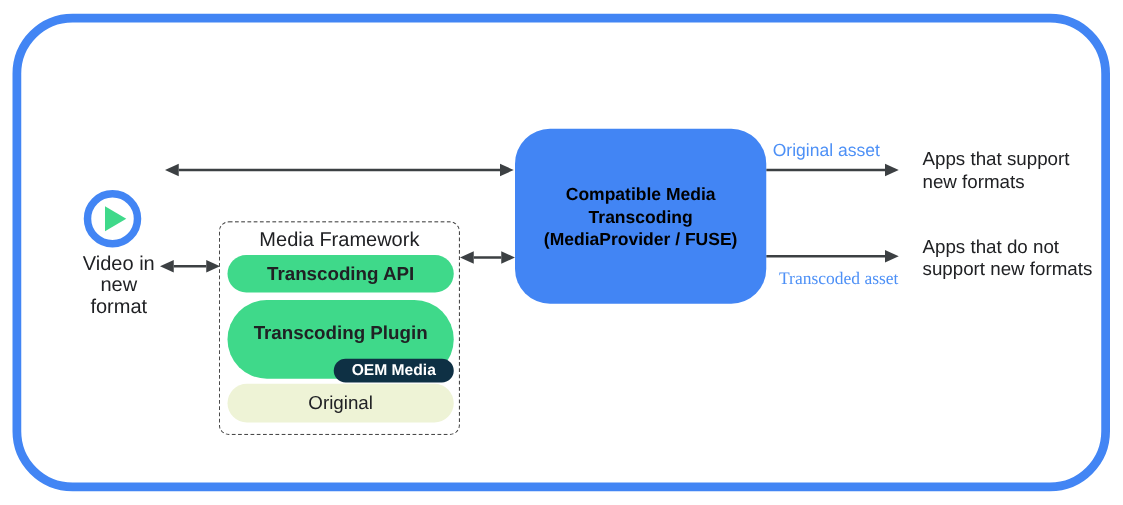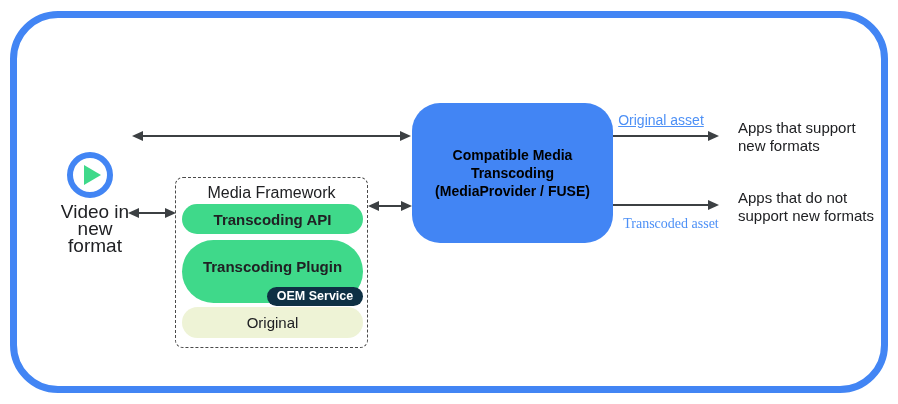--- a/index.html
+++ b/index.html
@@ -28,21 +28,21 @@
     display: flex; align-items: center; justify-content: center;
   }
   .play .tri {
     width: 0; height: 0; margin-left: 4px;
     border-top: 10px solid transparent;
     border-bottom: 10px solid transparent;
     border-left: 17px solid var(--green, #3fd98a);
   }
   .video-label {
     position: absolute; left: 50px; top: 203px; width: 90px;
-    font-size: 19px; line-height: 17px; text-align: center;
+    font-size: 16px; line-height: 17px; text-align: center;
     white-space: pre-line;
   }
   
   .arrow { position: absolute; height: 2px; background: var(--arrow, #3c4043); }
   .arrow.head-r::after {
     content: ""; position: absolute; right: -11px; top: -4px;
     width: 0; height: 0;
     border-top: 5px solid transparent; border-bottom: 5px solid transparent;
     border-left: 11px solid var(--arrow, #3c4043);
   }
@@ -85,21 +85,21 @@
     background: var(--blue, #4285f4); color: #000000;
     display: flex; align-items: center; justify-content: center;
     text-align: center; font-weight: bold; font-size: 14px; line-height: 18px;
     white-space: pre-line;
   }
   
   .asset-label {
     position: absolute; font-size: 14px; color: var(--label-blue, #4d90f6);
     text-align: center;
   }
-  .asset-label.original { left: 611px; top: 112px; width: 100px; text-decoration: underline; }
+  .asset-label.original { left: 611px; top: 112px; width: 100px; }
   .asset-label.transcoded { left: 613px; top: 216px; width: 116px; font-family: Liberation Serif, serif; }
   .apps-label {
     position: absolute; left: 738px; font-size: 15px; line-height: 18px;
     white-space: pre-line;
   }
   .apps-label.top { top: 119px; }
   .apps-label.bottom { top: 189px; }
 </style>
 </head>
 <body>
@@ -123,21 +123,21 @@
 
   <div class="framework"></div>
   <div class="fw-title">Media Framework</div>
 
   <div class="pill api">
     <span>Transcoding API</span>
   </div>
   <div class="pill service">
     <span>Transcoding Plugin</span>
     <div class="oem">
-      <span>OEM Service</span>
+      <span>OEM Media</span>
     </div>
   </div>
   <div class="pill hardware">
     <span>Original</span>
   </div>
 
   <div class="blue-box">
     <span>Compatible Media
 Transcoding
 (MediaProvider / FUSE)</span>

